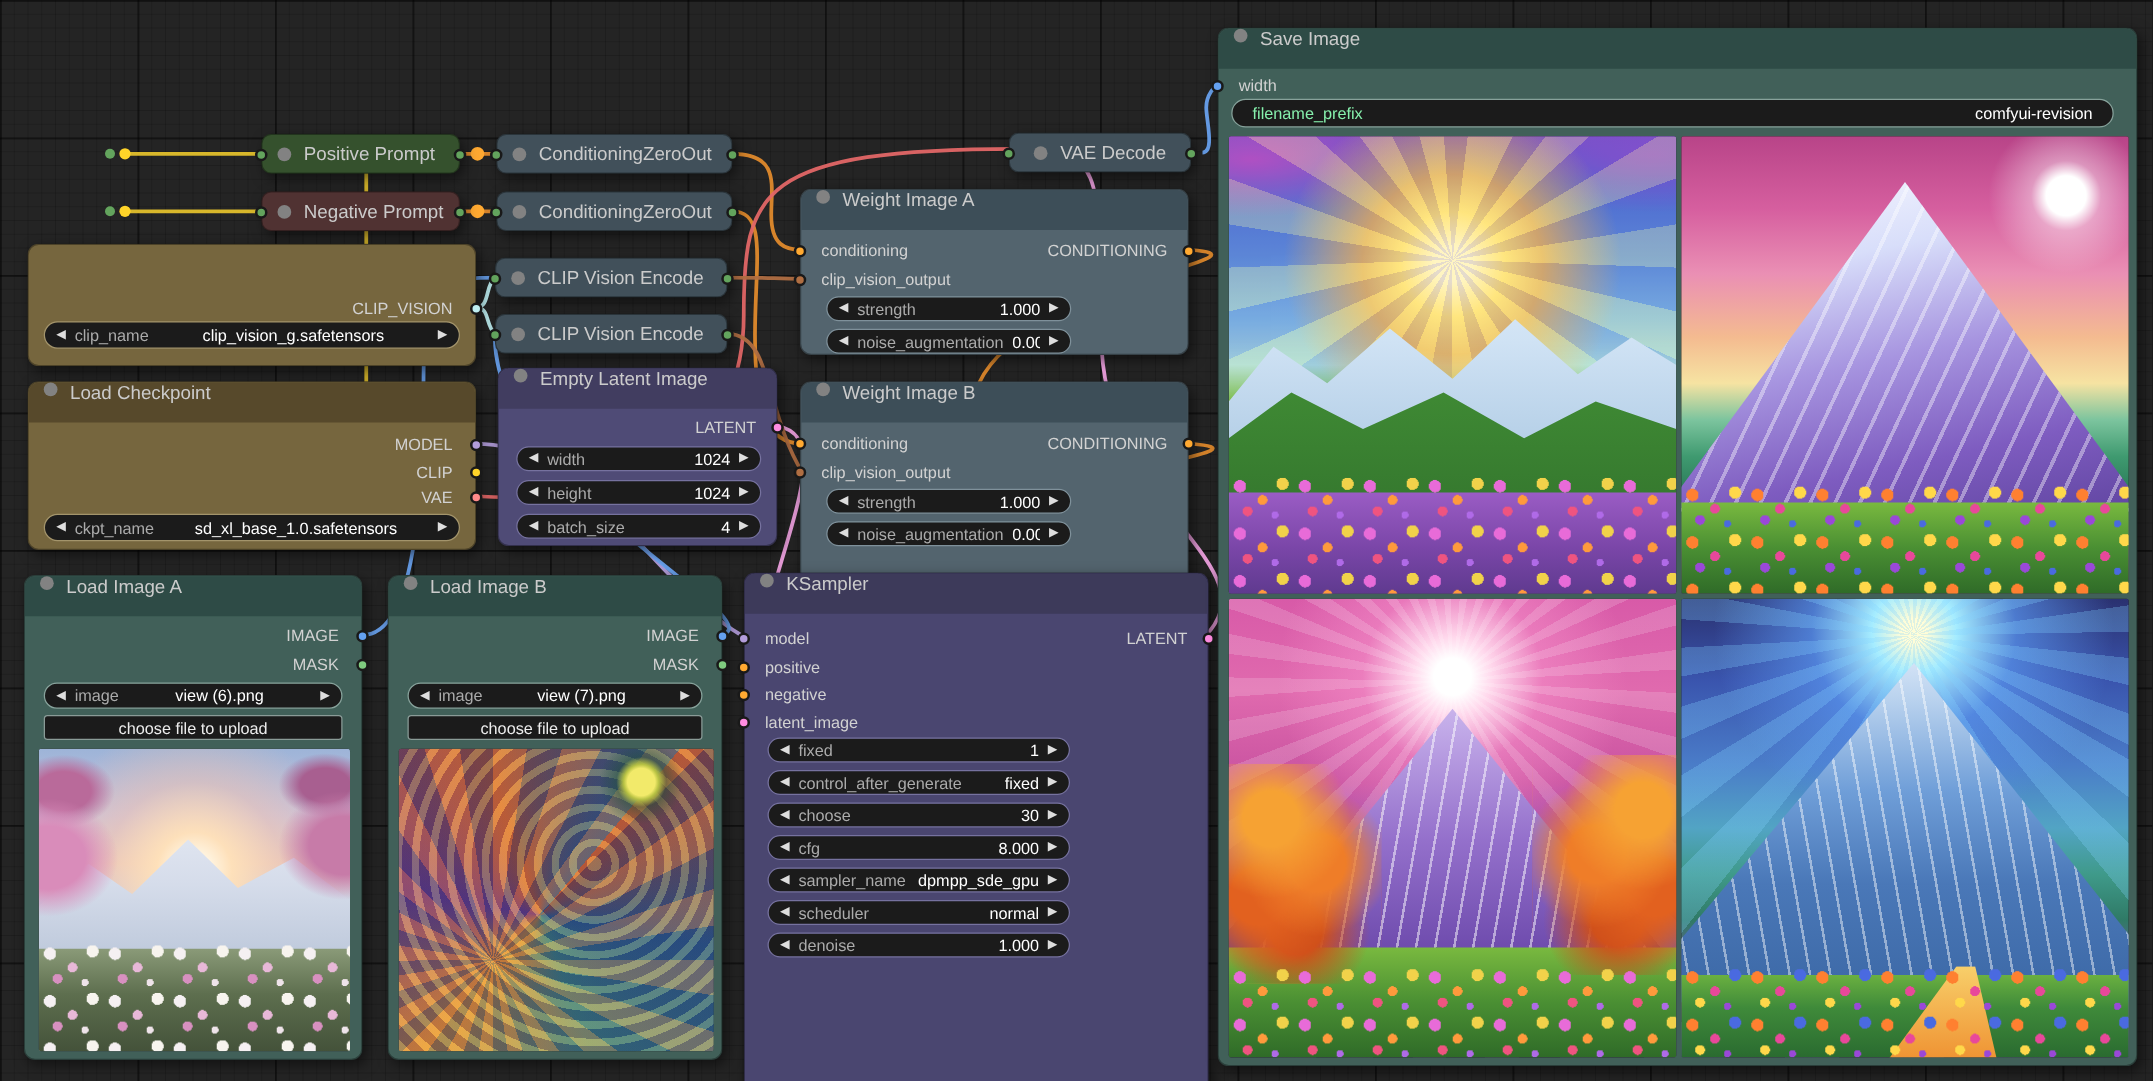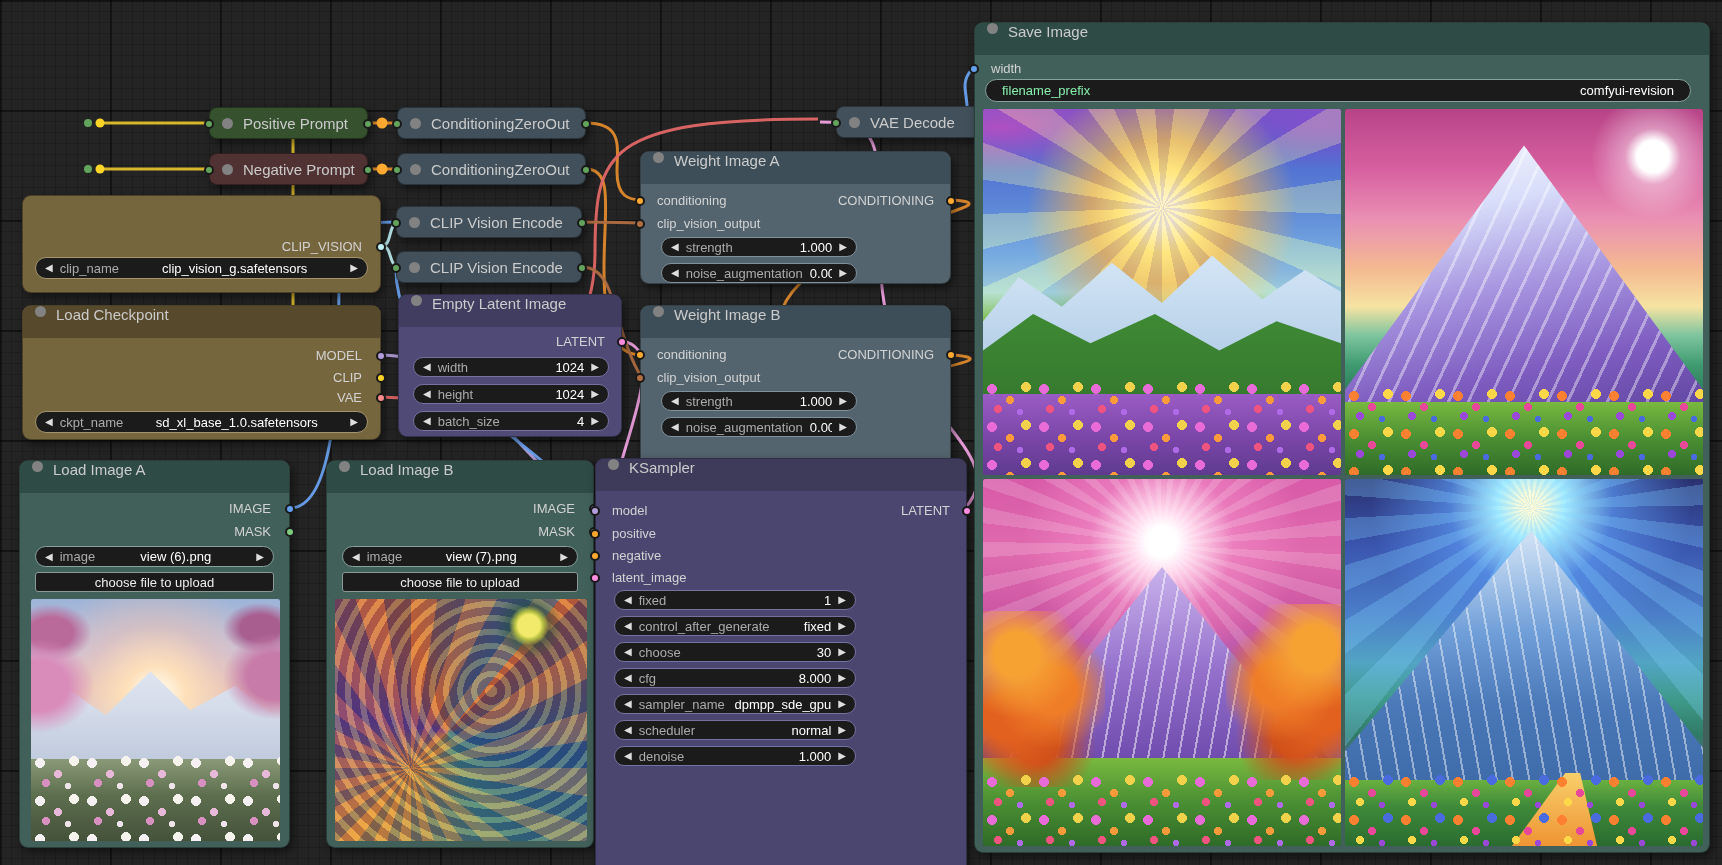--- a/index.html
+++ b/index.html
@@ -108,21 +108,21 @@
     <span>CLIP Vision Encode</span>
     <span class="sdot cl" style="background: rgb(99, 164, 93);"></span>
     <span class="sdot cr" style="background: rgb(99, 164, 93);"></span>
   </div>
   <div class="collapsed" style="left: 396px; top: 251px; width: 186px; background: rgb(65, 80, 90);">
     <span class="tdot"></span>
     <span>CLIP Vision Encode</span>
     <span class="sdot cl" style="background: rgb(99, 164, 93);"></span>
     <span class="sdot cr" style="background: rgb(99, 164, 93);"></span>
   </div>
-  <div class="collapsed" style="left: 836px; top: 106px; width: 146px; background: rgb(65, 80, 90);">
+  <div class="collapsed" style="left: 807px; top: 106px; width: 146px; background: rgb(65, 80, 90); justify-content: center;">
     <span class="tdot"></span>
     <span>VAE Decode</span>
     <span class="sdot cl" style="background: rgb(99, 164, 93);"></span>
     <span class="sdot cr" style="background: rgb(99, 164, 93);"></span>
   </div>
 
   <div class="node olivew" style="left: 22px; top: 195px; width: 359px; height: 98px; background: rgb(118, 102, 62);">
     <div class="slabel ra" style="right:18px;top:40px">CLIP_VISION</div>
     <span class="sdot r" style="top: 46px; background: rgb(191, 239, 242);"></span>
     <div class="widget" style="left:12px;right:12px;top:61px;height:22px;border-radius:11px">
@@ -253,21 +253,21 @@
       <div class="lyr" style="background:
         radial-gradient(ellipse 30% 26% at 3% 36%,#d98cba 0 40%,rgba(217,140,186,0) 75%),
         radial-gradient(ellipse 28% 24% at 98% 32%,#c77ba8 0 40%,rgba(199,123,168,0) 75%),
         radial-gradient(ellipse 22% 16% at 8% 14%,#b96a9a 0 40%,rgba(185,106,154,0) 75%),
         radial-gradient(ellipse 20% 14% at 92% 12%,#a85f90 0 40%,rgba(168,95,144,0) 75%)"></div>
       <div class="lyr" style="top:66%;background:linear-gradient(180deg,#8a9a78 0%,#5d6e4e 45%,#44523a 100%)"></div>
       <div class="lyr flowers" style="top:64%;--f1:#f5f0f2;--f2:#e8b8d8;--f3:#f7f4ee;--f4:#d890c0;--f5:#efe4ea"></div>
     </div>
   </div>
 
-  <div class="node tealw" style="left: 326px; top: 460px; width: 268px; height: 388px; background: rgb(65, 96, 89);">
+  <div class="node tealw" style="left: 310px; top: 460px; width: 268px; height: 388px; background: rgb(65, 96, 89);">
     <div class="tb" style="background: rgb(46, 75, 70);">
       <span class="tdot"></span>
       <span>Load Image B</span>
     </div>
     <div class="slabel ra" style="right:18px;top:37px">IMAGE</div>
     <span class="sdot r" style="top: 43px; background: rgb(100, 160, 240);"></span>
     <div class="slabel ra" style="right:18px;top:60px">MASK</div>
     <span class="sdot r" style="top: 66px; background: rgb(127, 203, 127);"></span>
     <div class="widget" style="left:15px;right:15px;top:85px;height:21px">
       <span class="arr">◀</span>

